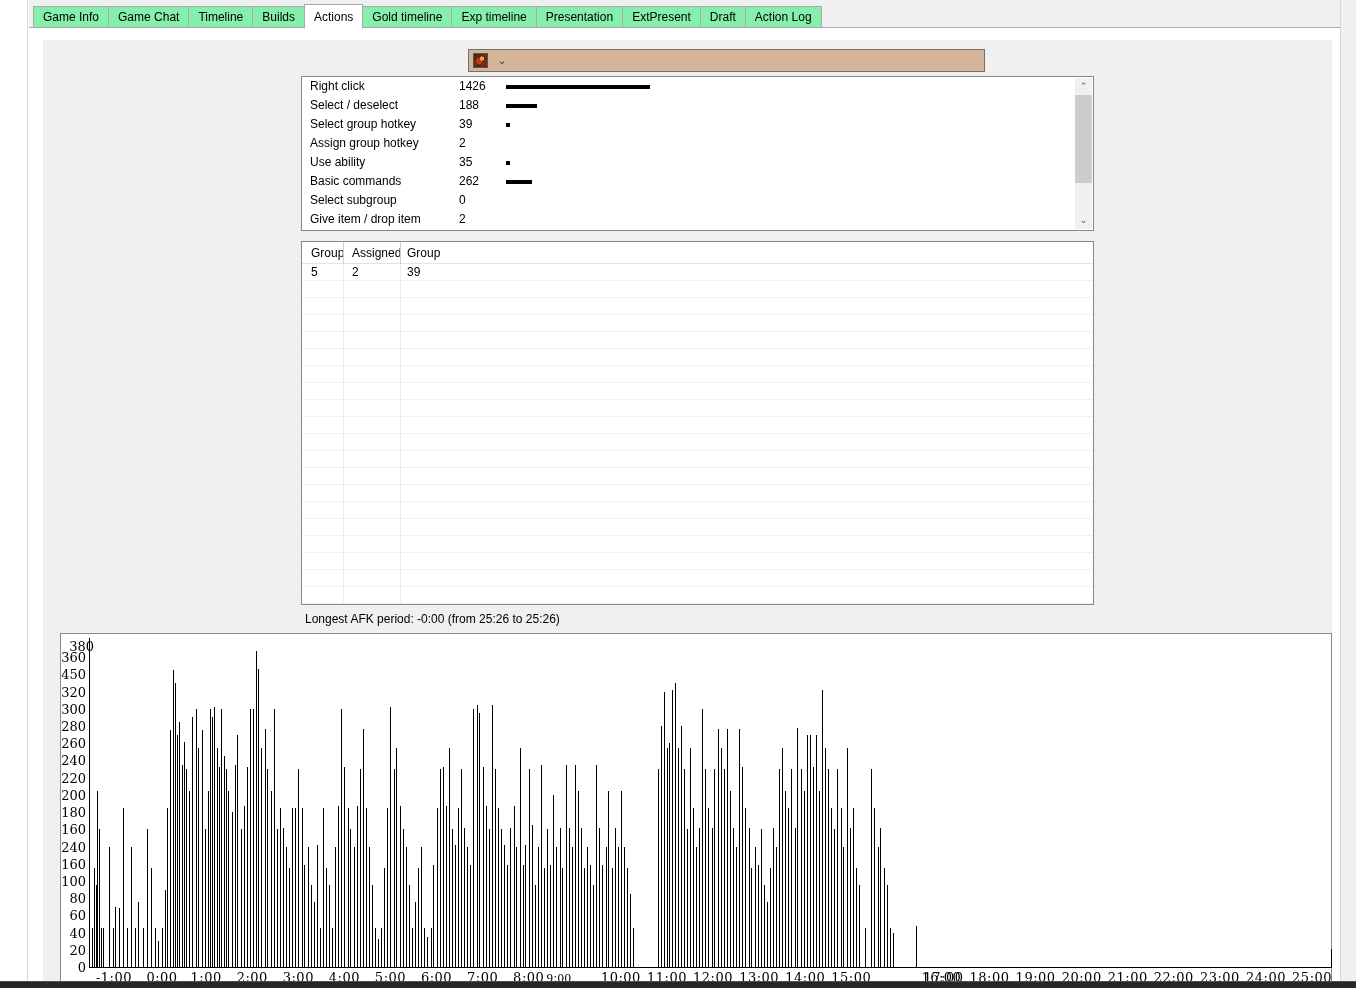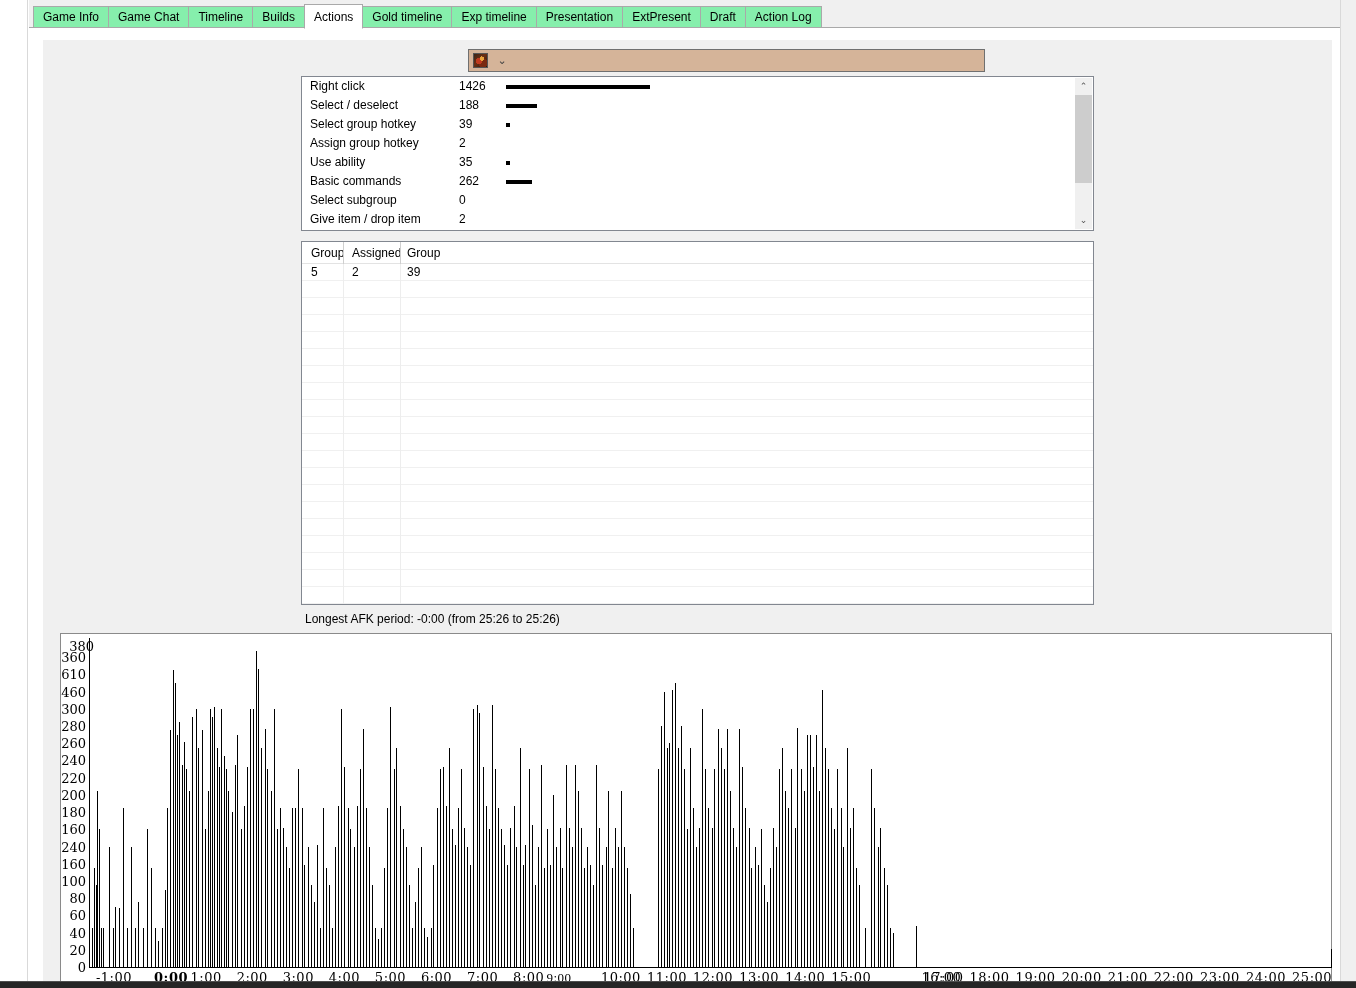--- a/index.html
+++ b/index.html
@@ -192,42 +192,42 @@
 </div>
 
 <div class="abs" id="afk-note">Longest AFK period: -0:00 (from 25:26 to 25:26)</div>
 
 <div class="abs" id="apm-chart">
   <div id="plot-yaxis"></div>
   <div id="plot-xaxis"></div>
   <div id="yticks">
       <div class="ytick" style="left: 8px; top: 6px; margin-top: 6px;">380</div>
       <div class="ytick" style="left: 0px; top: 23.2105px;">360</div>
-      <div class="ytick" style="left: 0px; top: 40.4211px;">610</div>
-      <div class="ytick" style="left: 0px; top: 57.6316px;">460</div>
+      <div class="ytick" style="left: 0px; top: 40.4211px;">450</div>
+      <div class="ytick" style="left: 0px; top: 57.6316px;">320</div>
       <div class="ytick" style="left: 0px; top: 74.8421px;">300</div>
       <div class="ytick" style="left: 0px; top: 92.0526px;">280</div>
       <div class="ytick" style="left: 0px; top: 109.263px;">260</div>
       <div class="ytick" style="left: 0px; top: 126.474px;">240</div>
       <div class="ytick" style="left: 0px; top: 143.684px;">220</div>
       <div class="ytick" style="left: 0px; top: 160.895px;">200</div>
       <div class="ytick" style="left: 0px; top: 178.105px;">180</div>
       <div class="ytick" style="left: 0px; top: 195.316px;">160</div>
       <div class="ytick" style="left: 0px; top: 212.526px;">240</div>
       <div class="ytick" style="left: 0px; top: 229.737px;">160</div>
       <div class="ytick" style="left: 0px; top: 246.947px;">100</div>
       <div class="ytick" style="left: 0px; top: 264.158px;">80</div>
       <div class="ytick" style="left: 0px; top: 281.368px;">60</div>
       <div class="ytick" style="left: 0px; top: 298.579px;">40</div>
       <div class="ytick" style="left: 0px; top: 315.789px;">20</div>
       <div class="ytick" style="left: 0px; top: 333px;">0</div>
     </div>
   <div id="xticks">
       <div class="xtick" style="left: 53px;">-1:00</div>
-      <div class="xtick" style="left: 110px; font-weight: bold;">0:00</div>
+      <div class="xtick" style="left: 101px;">0:00</div>
       <div class="xtick" style="left: 145.16px;">1:00</div>
       <div class="xtick" style="left: 191.24px;">2:00</div>
       <div class="xtick" style="left: 237.32px;">3:00</div>
       <div class="xtick" style="left: 283.4px;">4:00</div>
       <div class="xtick" style="left: 329.48px;">5:00</div>
       <div class="xtick" style="left: 375.56px;">6:00</div>
       <div class="xtick" style="left: 421.64px;">7:00</div>
       <div class="xtick" style="left: 467.72px;">8:00</div>
       <div class="xtick" style="left: 498px; font-family: Liberation Serif, serif;">9:00</div>
       <div class="xtick" style="left: 559.88px;">10:00</div>

